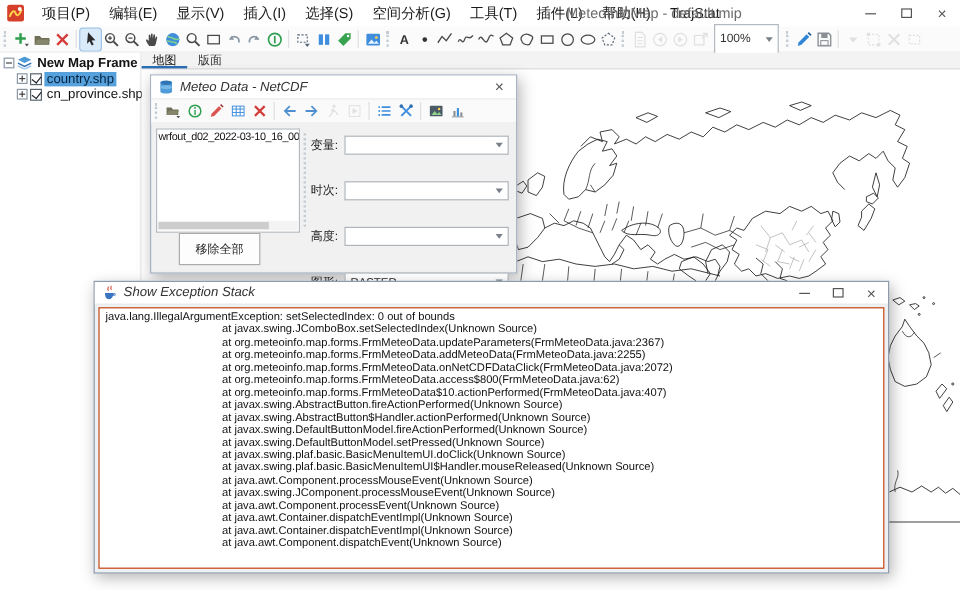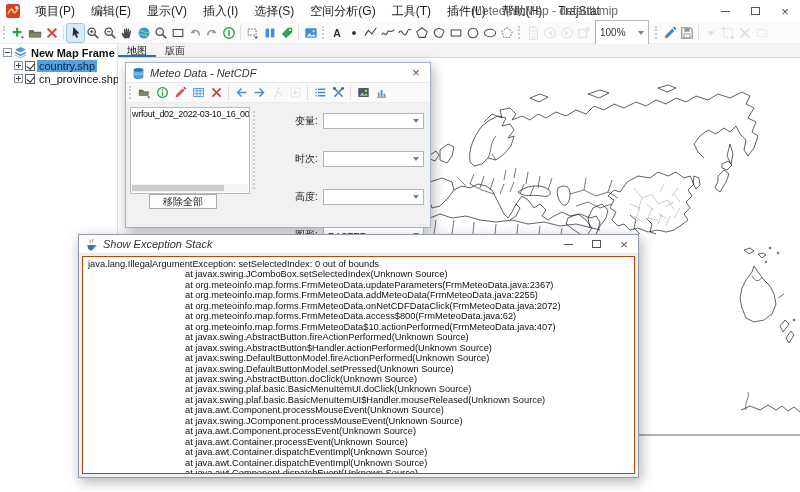--- a/index.html
+++ b/index.html
@@ -72,27 +72,27 @@
   
   .netcdf { left:125px; top:62px; width:306px; height:166px; border:1px solid #a7b4c4; }
   .ndlg-toolbar { height:20px; background:#fafafa; display:flex; align-items:center; border-bottom:1px solid #ececec; }
   .ndlg-toolbar .tb { width:18px; }
   .listbox { position:absolute; left:4px; top:44px; width:120px; height:87px; background:#fff; border:1px solid #b6bcc2; overflow:hidden; }
   .listitem { font-size:9px; letter-spacing:-0.3px; white-space:nowrap; color:#111; padding:1px 1px; }
   .hscroll { position:absolute; left:1px; right:1px; bottom:1px; height:8px; background:#f3f3f3; }
   .hthumb { position:absolute; left:0; top:1px; width:79%; height:6px; background:#cdcdcd; }
   .vgrip { position:absolute; left:127px; top:48px; height:78px; border-left:2px dotted #c6ccd3; }
   .fields { position:absolute; left:133px; top:42px; right:6px; }
-  .frow { display:flex; align-items:center; margin-bottom:6px; height:32px;margin-left:36px; }
+  .frow { display:flex; align-items:center; margin-bottom:6px; height:32px; }
   .flabel { width:28px; font-size:10px; color:#222; flex:none; }
   .fcombo { flex:1; height:16px; background:#fff; border:1px solid #aeb4ba; display:flex; align-items:center; font-size:9.5px; color:#222; padding:0 4px; }
-  .remove-all { position:absolute; left:23px; top:131px; width:68px; height:15px; background:#fdfdfd; border:1px solid #ababab; font-size:10px; color:#222; display:flex; align-items:center; justify-content:center; font-family:Liberation Serif, serif; }
-
-  
-  .exception { left:78px; top:234px; width:561px; height:244px; border:1px solid #8e9bab; background:#eef1f4; }
+  .remove-all { position:absolute; left:23px; top:131px; width:68px; height:27px; background:#fdfdfd; border:1px solid #ababab; font-size:10px; color:#222; display:flex; align-items:center; justify-content:center; font-family:Liberation Serif, serif; }
+
+  
+  .exception { left:78px; top:234px; width:663px; height:244px; border:1px solid #8e9bab; background:#eef1f4; }
   .exc-title { height:19px; }
   .exc-content { position:absolute; left:3px; right:3px; top:21px; bottom:3px; background:#fff; border:1px solid #c2410c; overflow:hidden; padding:2px 0 0 5px; }
   .stackline { font-size:9.3px; line-height:10.45px; color:#111; white-space:nowrap; }
   .stackline.indent { padding-left:97px; }
 </style>
 </head>
 <body>
 
 <div class="app">
 
@@ -623,26 +623,24 @@
         <div class="stackline indent">at javax.swing.JComboBox.setSelectedIndex(Unknown Source)</div>
         <div class="stackline indent">at org.meteoinfo.map.forms.FrmMeteoData.updateParameters(FrmMeteoData.java:2367)</div>
         <div class="stackline indent">at org.meteoinfo.map.forms.FrmMeteoData.addMeteoData(FrmMeteoData.java:2255)</div>
         <div class="stackline indent">at org.meteoinfo.map.forms.FrmMeteoData.onNetCDFDataClick(FrmMeteoData.java:2072)</div>
         <div class="stackline indent">at org.meteoinfo.map.forms.FrmMeteoData.access$800(FrmMeteoData.java:62)</div>
         <div class="stackline indent">at org.meteoinfo.map.forms.FrmMeteoData$10.actionPerformed(FrmMeteoData.java:407)</div>
         <div class="stackline indent">at javax.swing.AbstractButton.fireActionPerformed(Unknown Source)</div>
         <div class="stackline indent">at javax.swing.AbstractButton$Handler.actionPerformed(Unknown Source)</div>
         <div class="stackline indent">at javax.swing.DefaultButtonModel.fireActionPerformed(Unknown Source)</div>
         <div class="stackline indent">at javax.swing.DefaultButtonModel.setPressed(Unknown Source)</div>
-        <div class="stackline indent">at javax.swing.AbstractButton.doClick(Unknown Source)</div>
         <div class="stackline indent">at javax.swing.plaf.basic.BasicMenuItemUI.doClick(Unknown Source)</div>
         <div class="stackline indent">at javax.swing.plaf.basic.BasicMenuItemUI$Handler.mouseReleased(Unknown Source)</div>
         <div class="stackline indent">at java.awt.Component.processMouseEvent(Unknown Source)</div>
         <div class="stackline indent">at javax.swing.JComponent.processMouseEvent(Unknown Source)</div>
         <div class="stackline indent">at java.awt.Component.processEvent(Unknown Source)</div>
-        <div class="stackline indent">at java.awt.Container.processEvent(Unknown Source)</div>
         <div class="stackline indent">at java.awt.Container.dispatchEventImpl(Unknown Source)</div>
         <div class="stackline indent">at java.awt.Container.dispatchEventImpl(Unknown Source)</div>
         <div class="stackline indent">at java.awt.Component.dispatchEvent(Unknown Source)</div>
       </div>
   </div>
 
 </div>
 
 </body></html>

